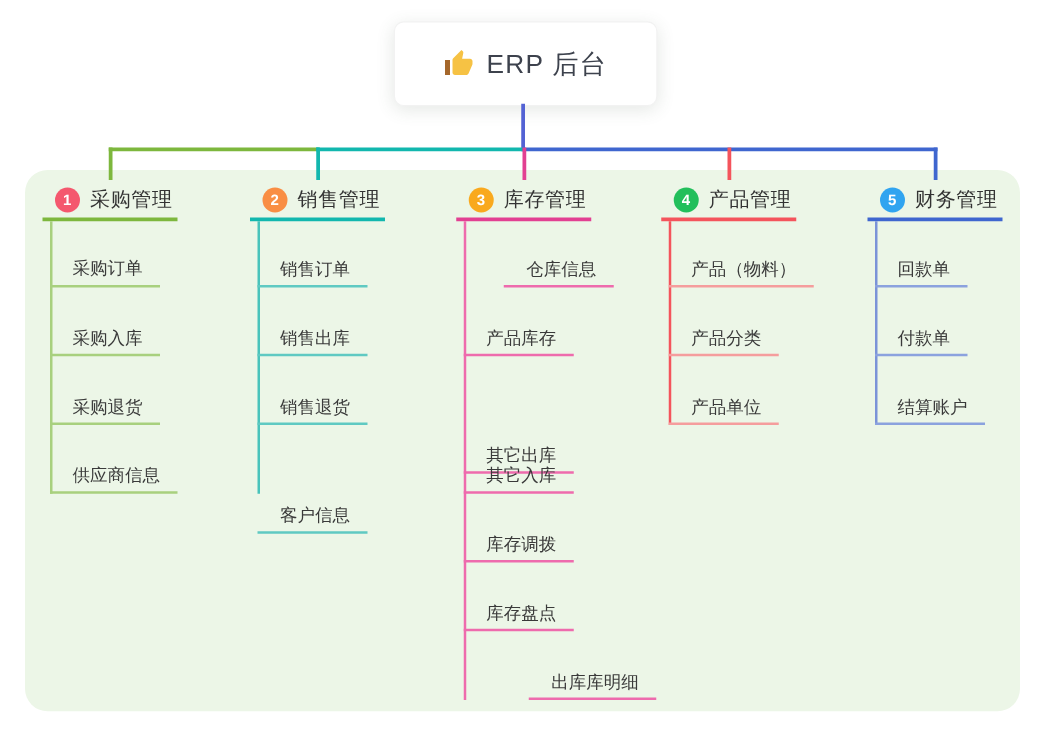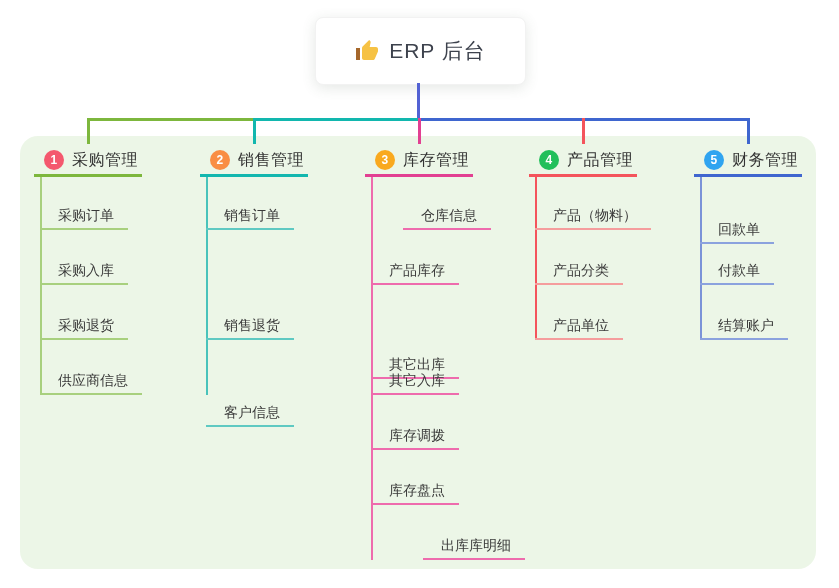--- a/index.html
+++ b/index.html
@@ -72,20 +72,21 @@
     <div class="child-node" style="left: 40px; top: 202px; border-bottom: 2px solid rgb(168, 208, 126); font-family: Liberation Serif, serif;">采购订单</div>
     <div class="child-node" style="left: 40px; top: 257px; border-bottom: 2px solid rgb(168, 208, 126); text-align: center;">采购入库</div>
     <div class="child-node" style="left: 40px; top: 312px; border-bottom: 2px solid rgb(168, 208, 126);">采购退货</div>
     <div class="child-node" style="left: 40px; top: 367px; border-bottom: 2px solid rgb(168, 208, 126);">供应商信息</div>
     <div class="branch-title" style="left: 200px; top: 146px; width: 108px; border-bottom: 3px solid rgb(18, 183, 174);">
       <span class="badge" style="background: rgb(249, 142, 68);">2</span>
       <span>销售管理</span>
     </div>
     <div class="trunk" style="left: 206px; top: 177px; width: 2px; height: 218px; background: rgb(73, 195, 187);"></div>
     <div class="child-node" style="left: 206px; top: 202px; border-bottom: 2px solid rgb(95, 201, 194);">销售订单</div>
+    <div class="child-node" style="left: 206px; top: 257px; border-bottom: 2px solid rgb(95, 201, 194);">销售出库</div>
     <div class="child-node" style="left: 206px; top: 312px; border-bottom: 2px solid rgb(95, 201, 194);">销售退货</div>
     <div class="child-node" style="left: 206px; top: 367px; border-bottom: 2px solid rgb(95, 201, 194); margin-top: 32px;">客户信息</div>
     <div class="branch-title" style="left: 365px; top: 146px; width: 108px; border-bottom: 3px solid rgb(226, 64, 146);">
       <span class="badge" style="background: rgb(249, 169, 30);">3</span>
       <span>库存管理</span>
     </div>
     <div class="trunk" style="left: 371px; top: 177px; width: 2px; height: 383px; background: rgb(238, 107, 173);"></div>
     <div class="child-node" style="left: 371px; top: 202px; border-bottom: 2px solid rgb(238, 107, 173); margin-left: 32px;">仓库信息</div>
     <div class="child-node" style="left: 371px; top: 257px; border-bottom: 2px solid rgb(238, 107, 173);">产品库存</div>
     <div class="child-node" style="left: 371px; top: 312px; border-bottom: 2px solid rgb(238, 107, 173); margin-top: 39px;">其它出库</div>
@@ -99,16 +100,16 @@
     </div>
     <div class="trunk" style="left: 535px; top: 177px; width: 2px; height: 163px; background: rgb(244, 84, 92);"></div>
     <div class="child-node" style="left: 535px; top: 202px; border-bottom: 2px solid rgb(245, 157, 157);">产品（物料）</div>
     <div class="child-node" style="left: 535px; top: 257px; border-bottom: 2px solid rgb(245, 157, 157);">产品分类</div>
     <div class="child-node" style="left: 535px; top: 312px; border-bottom: 2px solid rgb(245, 157, 157);">产品单位</div>
     <div class="branch-title" style="left: 694px; top: 146px; width: 108px; border-bottom: 3px solid rgb(63, 102, 207);">
       <span class="badge" style="background: rgb(48, 164, 240);">5</span>
       <span>财务管理</span>
     </div>
     <div class="trunk" style="left: 700px; top: 177px; width: 2px; height: 163px; background: rgb(123, 147, 216);"></div>
-    <div class="child-node" style="left: 700px; top: 216px; border-bottom: 2px solid rgb(139, 162, 222);">回款单</div>
+    <div class="child-node" style="left: 700px; top: 202px; border-bottom: 2px solid rgb(139, 162, 222);">回款单</div>
     <div class="child-node" style="left: 700px; top: 257px; border-bottom: 2px solid rgb(139, 162, 222);">付款单</div>
     <div class="child-node" style="left: 700px; top: 312px; border-bottom: 2px solid rgb(139, 162, 222);">结算账户</div>
   </div>
 
 </body></html>

